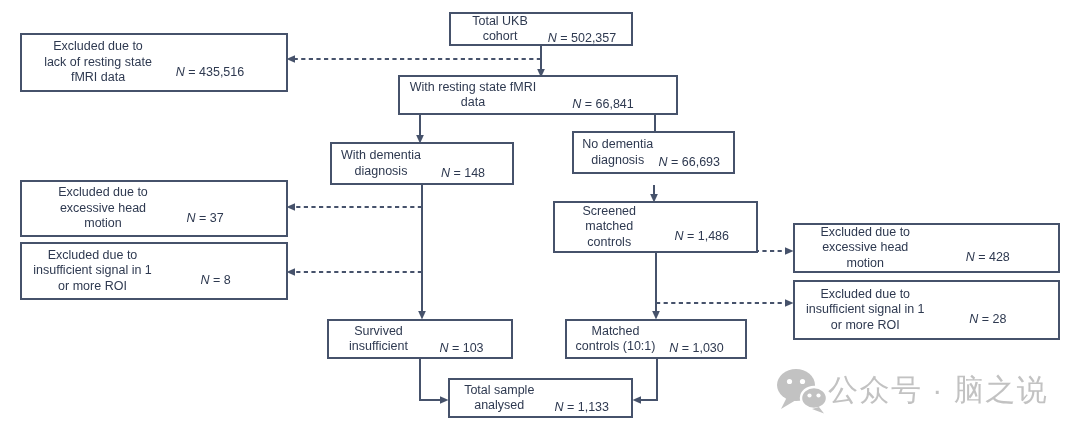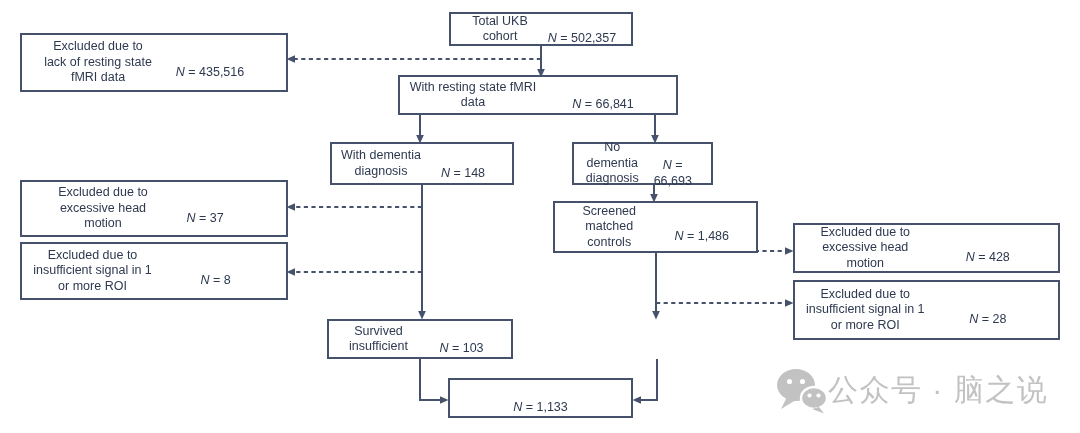--- a/index.html
+++ b/index.html
@@ -73,21 +73,21 @@
   <div class="node" style="left:20px;top:33px;width:268px;height:59px;padding:3px 20px">
     <div class="lbl">Excluded due to lack of resting state fMRI data</div>
     <div class="nline"><i>N</i> <span>= 435,516</span></div>
   </div>
 
   <div class="node" style="left:330px;top:142px;width:184px;height:43px">
     <div class="lbl">With dementia diagnosis</div>
     <div class="nline"><i>N</i> <span>= 148</span></div>
   </div>
 
-  <div class="node" style="left:572px;top:142px;width:141px;height:43px">
+  <div class="node" style="left:572px;top:131px;width:163px;height:43px">
     <div class="lbl">No dementia diagnosis</div>
     <div class="nline"><i>N</i> <span>= 66,693</span></div>
   </div>
 
   <div class="node" style="left:20px;top:180px;width:268px;height:57px;padding:3px 30px">
     <div class="lbl">Excluded due to excessive head motion</div>
     <div class="nline"><i>N</i> <span>= 37</span></div>
   </div>
 
   <div class="node" style="left:20px;top:242px;width:268px;height:58px;padding:3px 9px">
@@ -108,22 +108,27 @@
   <div class="node" style="left:793px;top:280px;width:267px;height:60px;padding:3px 9px">
     <div class="lbl">Excluded due to insufficient signal in 1 or more ROI</div>
     <div class="nline"><i>N</i> <span>= 28</span></div>
   </div>
 
   <div class="node" style="left:327px;top:319px;width:186px;height:40px">
     <div class="lbl">Survived insufficient</div>
     <div class="nline"><i>N</i> <span>= 103</span></div>
   </div>
 
+  <div class="node" style="left:565px;top:319px;width:182px;height:40px">
+    <div class="lbl">Matched controls (10:1)</div>
+    <div class="nline"><i>N</i> <span>= 1,030</span></div>
+  </div>
 
   <div class="node" style="left:448px;top:378px;width:185px;height:40px">
+    <div class="lbl">Total sample analysed</div>
     <div class="nline"><i>N</i> <span>= 1,133</span></div>
   </div>
 
   <div class="watermark">
     <svg class="wechat-icon" width="52" height="47" viewBox="0 0 52 47" xmlns="http://www.w3.org/2000/svg">
       <g>
         <ellipse class="bubble" cx="20" cy="18" rx="19" ry="16"></ellipse>
         <path class="bubble" d="M11 30 L5 42 L20 33 Z"></path>
         <circle class="eye" cx="13.5" cy="14.5" r="2.6"></circle>
         <circle class="eye" cx="26.5" cy="14.5" r="2.6"></circle>

